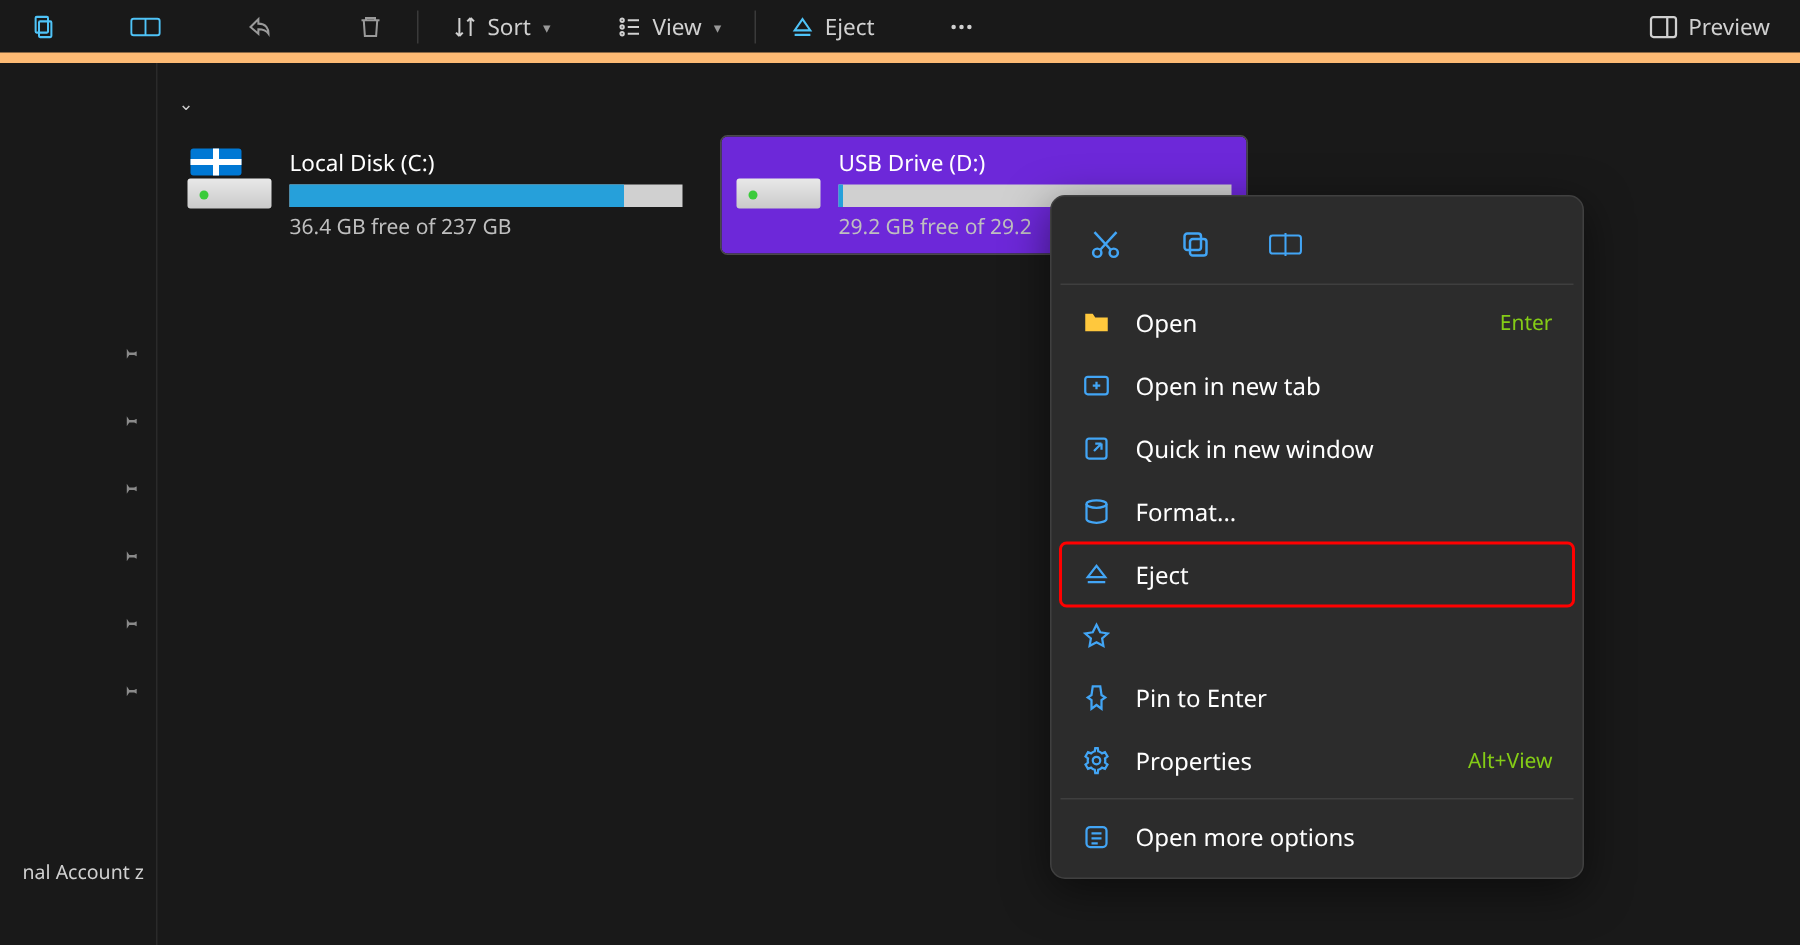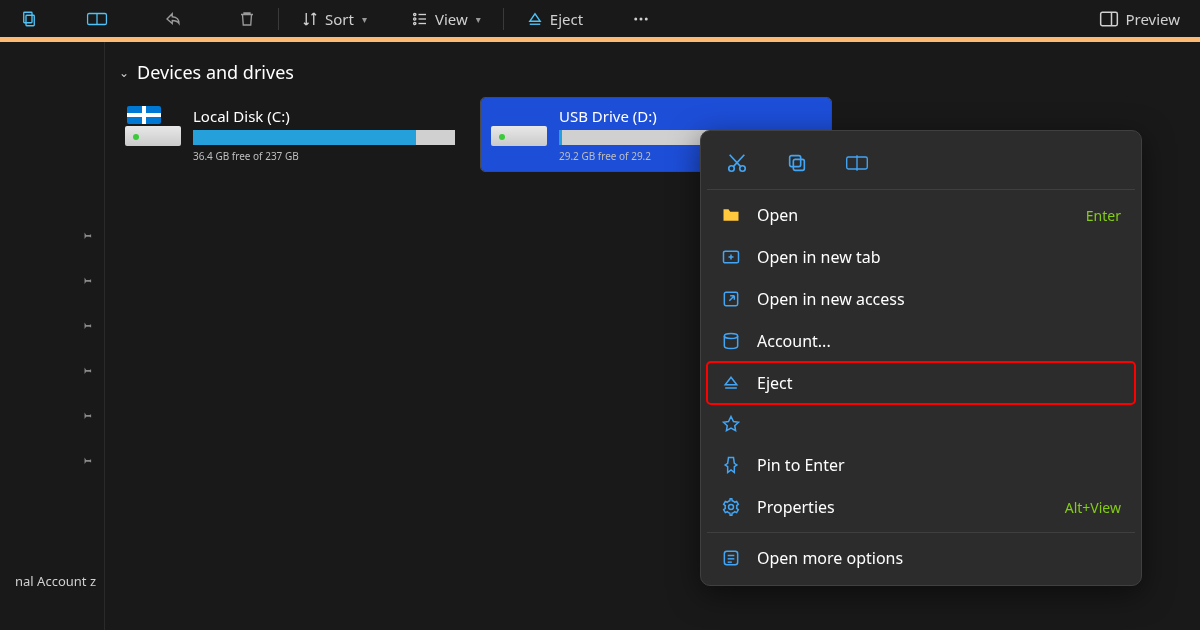--- a/index.html
+++ b/index.html
@@ -13,21 +13,21 @@
     position: relative;
   }
 
   
   .toolbar {
     height: 42px;
     display: flex;
     align-items: center;
     padding: 0 12px;
     gap: 4px;
-    border-bottom: 5px solid #fdba74;
+    border-bottom: 7px solid #fdba74;
   }
   .tb-btn {
     display: flex;
     align-items: center;
     gap: 6px;
     padding: 4px 8px;
     color: #d0d0d0;
     font-size: 15px;
   }
   .tb-sep {
@@ -98,21 +98,21 @@
 
   .drive {
     width: 350px;
     display: flex;
     align-items: flex-start;
     gap: 12px;
     padding: 8px 10px;
     border-radius: 4px;
   }
   .drive.selected {
-    background: #1d4ed8;
+    background: #6d28d9;
     outline: 1px solid #4a4a4a;
   }
   .drive-icon {
     width: 56px;
     height: 40px;
     position: relative;
   }
   .drive-icon .base {
     position: absolute;
     bottom: 0;
@@ -157,28 +157,28 @@
     background: #d0d0d0;
     position: relative;
     margin-bottom: 4px;
   }
   .bar-fill {
     height: 100%;
     background: #26a0da;
     position: absolute;
     left: 0; top: 0;
   }
-  .drive-sub { font-size: 10px; color: #bfbfbf; }
+  .drive-sub { font-size: 14px; color: #bfbfbf; }
 
   
   .context-menu {
     position: absolute;
     top: 130px;
     left: 700px;
-    width: 442px;
+    width: 356px;
     background: #2c2c2c;
     border: 1px solid #404040;
     border-radius: 10px;
     box-shadow: 0 8px 30px rgba(0,0,0,0.5);
     padding: 6px;
   }
   .cm-icon-row {
     display: flex;
     gap: 28px;
     padding: 10px 14px 6px 14px;
@@ -326,21 +326,20 @@
       <svg viewBox="0 0 24 24" fill="#8a8a8a">
           <path d="M14 4l6 6-3 1-4 4 1 5-4-4-6 6 6-6-4-4 5 1 4-4 1-3z" transform="rotate(45 12 12)"></path>
         </svg>
     </div>
     <div class="sidebar-bottom">nal Account z</div>
   </div>
 
   <div class="content">
     <div class="section-header">
       <span class="chevdown">⌄</span>
-      <span>Devices and drives</span>
     </div>
 
     <div class="drives-row">
 
       <div class="drive">
         <div class="drive-icon">
           <div class="top-c"></div>
           <div class="base"></div>
           <div class="dot"></div>
         </div>
@@ -416,31 +415,31 @@
     <span class="lbl">Open in new tab</span>
   </div>
 
   <div class="cm-item">
     <div class="ic">
       <svg width="20" height="20" viewBox="0 0 24 24" fill="none" stroke="#42a5f5" stroke-width="1.8">
           <rect x="4" y="4" width="16" height="16" rx="2"></rect>
           <path d="M10 14l6-6M16 8h-5m5 0v5"></path>
         </svg>
     </div>
-    <span class="lbl">Open in new access</span>
+    <span class="lbl">Quick in new window</span>
   </div>
 
   <div class="cm-item">
     <div class="ic">
       <svg width="20" height="20" viewBox="0 0 24 24" fill="none" stroke="#42a5f5" stroke-width="1.8">
           <ellipse cx="12" cy="6" rx="8" ry="3"></ellipse>
           <path d="M4 6v12c0 1.7 3.6 3 8 3s8-1.3 8-3V6"></path>
         </svg>
     </div>
-    <span class="lbl">Account...</span>
+    <span class="lbl">Format...</span>
   </div>
 
   <div class="cm-item highlight">
     <div class="ic">
       <svg width="20" height="20" viewBox="0 0 24 24" fill="none" stroke="#42a5f5" stroke-width="1.8">
           <path d="M5 14h14L12 5 5 14z"></path>
           <line x1="5" y1="18" x2="19" y2="18"></line>
         </svg>
     </div>
     <span class="lbl">Eject</span>

